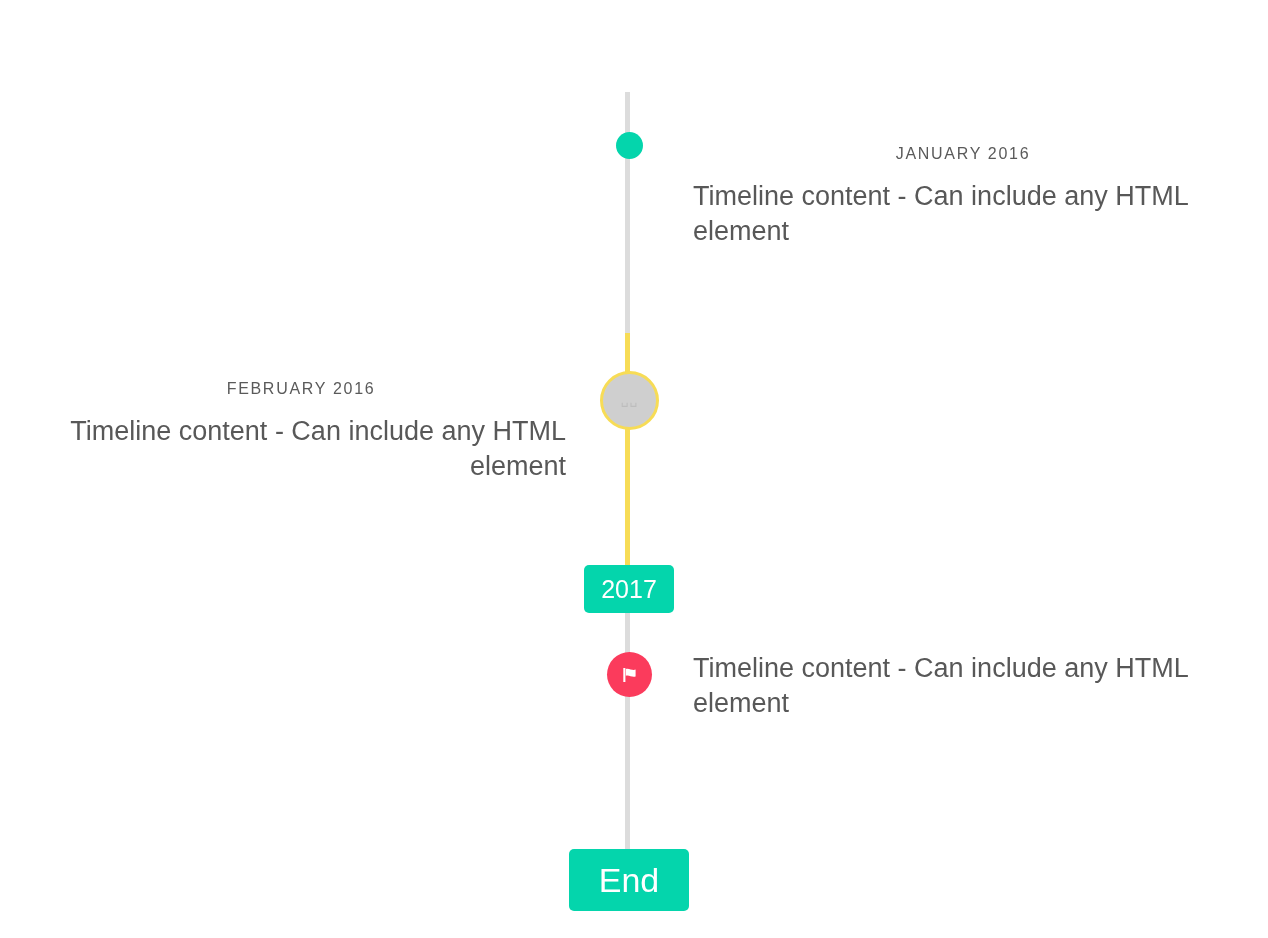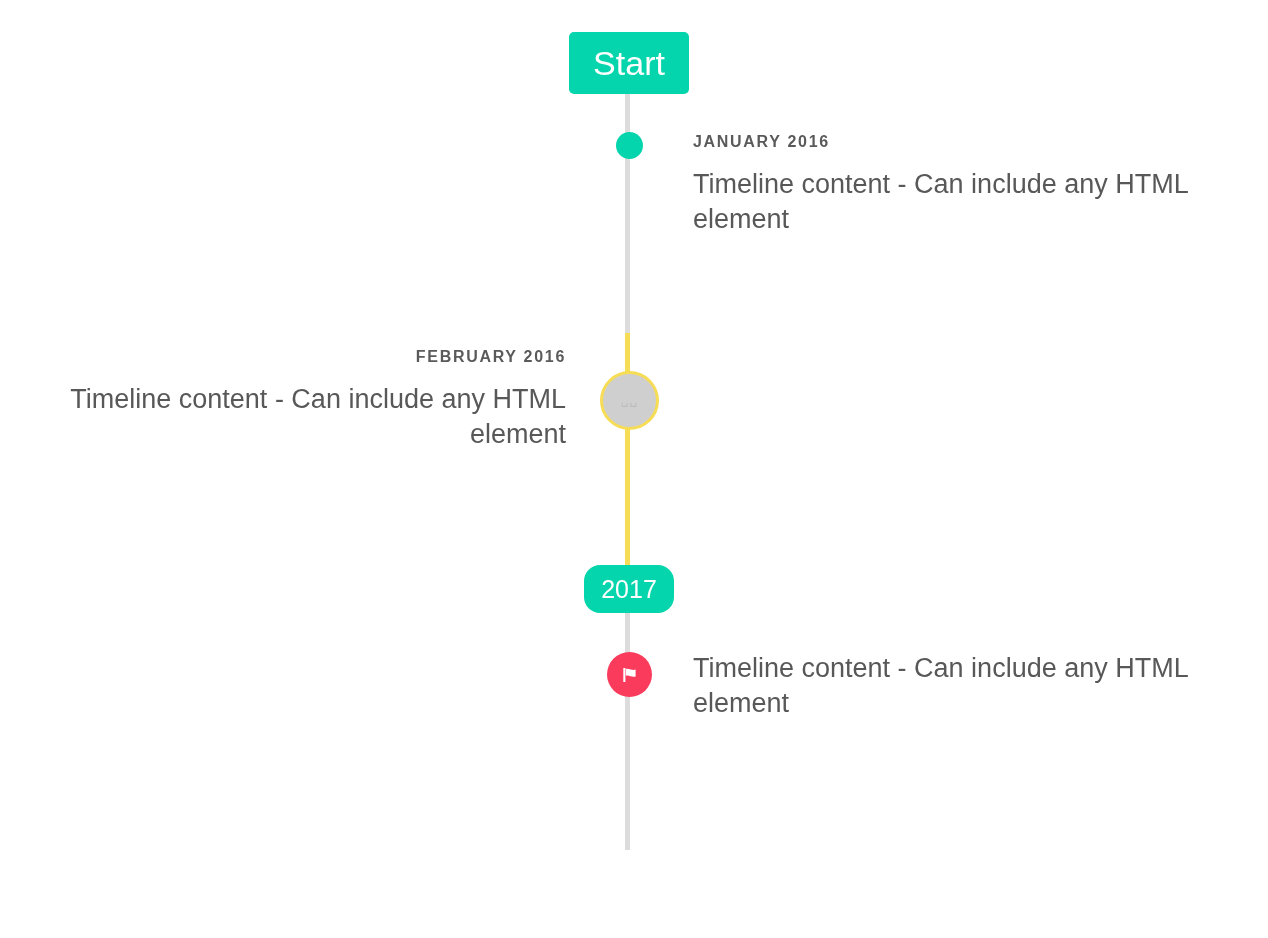--- a/index.html
+++ b/index.html
@@ -104,71 +104,72 @@
   
   .entry {
     position: absolute;
     box-sizing: border-box;
   }
   .entry-right { left: 693px; width: 540px; text-align: left; }
   .entry-left  { left: 36px;  width: 530px; text-align: right; }
 
   .entry-date {
     font-size: 16px;
-    font-weight: 700;
+    font-weight: 400;
     letter-spacing: 1.7px;
     color: #5a5a5a;
     text-transform: uppercase;
-    margin: 0 0 16px 0;
+    margin: 12px 0 16px 0;
+    text-align: center;
   }
   .entry-body {
     font-size: 27px;
     font-weight: 400;
     line-height: 35px;
     color: #585858;
     margin: 0;
   }
 </style>
 </head>
 <body>
 
 <div id="page">
 
   <div class="rail" style="top:92px; height:241px;"></div>
   <div class="rail rail-yellow" style="top:333px; height:232px;"></div>
   <div class="rail" style="top:613px; height:237px;"></div>
 
-  <div class="chip chip-big" style="top:32px;">
-    <span>Start</span>
-  </div>
 
   <div class="marker marker-dot" style="top:132px;"></div>
   <div class="entry entry-right" style="top:133px;">
     <p class="entry-date">JANUARY 2016</p>
     <p class="entry-body">Timeline content - Can include any HTML element</p>
   </div>
 
   <div class="marker marker-ring" style="top:371px;">
     <span class="broken-glyph">␣␣</span>
   </div>
-  <div class="entry entry-left" style="top:348px;">
+  <div class="entry entry-left" style="top:368px;">
     <p class="entry-date">FEBRUARY 2016</p>
     <p class="entry-body">Timeline content - Can include any HTML element</p>
   </div>
 
-  <div class="chip chip-mid" style="top:565px;border-radius:16px;">
+  <div class="chip chip-mid" style="top:565px;">
     <span>2017</span>
   </div>
 
   <div class="marker marker-flag" style="top:652px;">
     <span>
       <svg width="22" height="22" viewBox="0 0 22 22" aria-hidden="true">
         <rect x="4.3" y="4" width="2.1" height="14" fill="#ffffff"></rect>
         <path d="M6.8 5 C10 3.6 13 7 16.6 5.6 L16.6 12.4 C13 13.8 10 10.4 6.8 11.8 Z" fill="#ffffff"></path>
       </svg>
     </span>
   </div>
   <div class="entry entry-right" style="top:651px;">
     <p class="entry-body">Timeline content - Can include any HTML element</p>
   </div>
 
+  <div class="chip chip-big" style="top:849px;">
+    <span>End</span>
+  </div>
 
 </div>
 
 </body></html>

